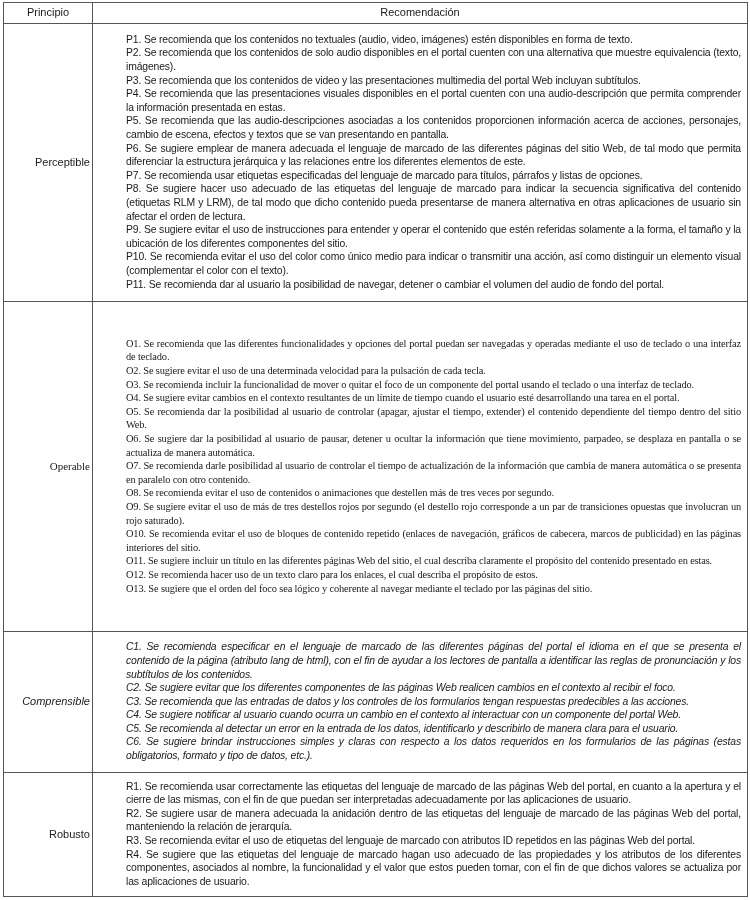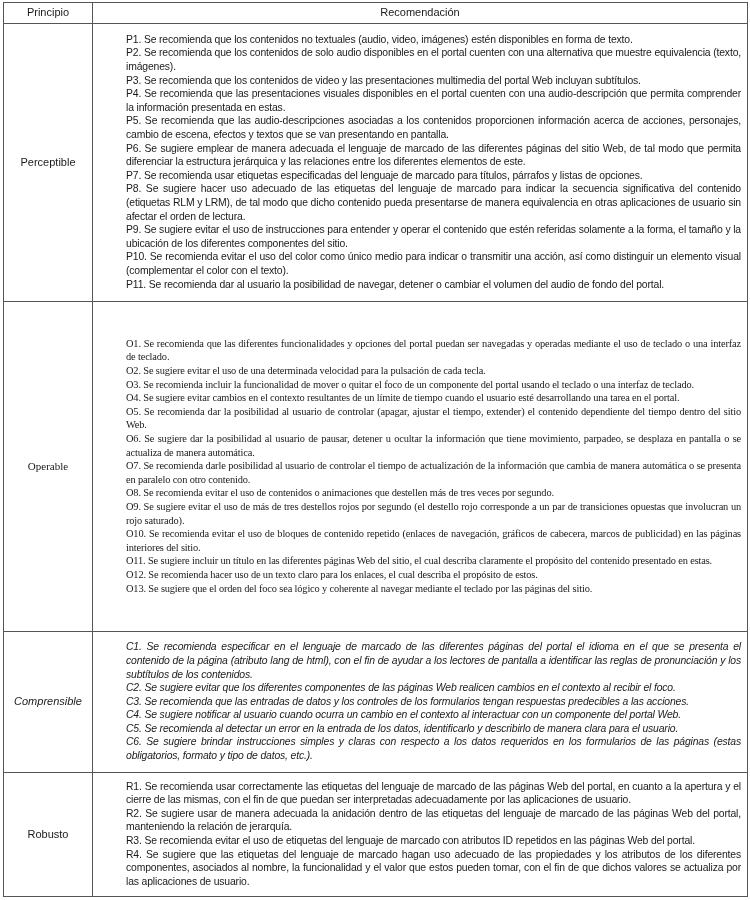--- a/index.html
+++ b/index.html
@@ -32,21 +32,21 @@
     table.rec-table th {
       font-weight: normal;
       height: 20px;
       text-align: center;
       font-size: 11px;
       padding: 0;
     }
     col.c-principle { width: 89px; }
     col.c-rec { width: 655px; }
     td.principle {
-      text-align: center;
+      text-align: right;
       font-size: 11px;
       padding: 0 2px;
     }
     td.recs {
       padding: 5px 6px 6px 5px;
       text-align: justify;
       vertical-align: middle;
     }
     .rec-item {
       margin: 0;
@@ -78,21 +78,21 @@
     <tr class="row-perceptible">
       <td class="principle">Perceptible</td>
       <td class="recs">
         <p class="rec-item">P1. Se recomienda que los contenidos no textuales (audio, video, imágenes) estén disponibles en forma de texto.</p>
         <p class="rec-item">P2. Se recomienda que los contenidos de solo audio disponibles en el portal cuenten con una alternativa que muestre equivalencia (texto, imágenes).</p>
         <p class="rec-item">P3. Se recomienda que los contenidos de video y las presentaciones multimedia del portal Web incluyan subtítulos.</p>
         <p class="rec-item">P4. Se recomienda que las presentaciones visuales disponibles en el portal cuenten con una audio-descripción que permita comprender la información presentada en estas.</p>
         <p class="rec-item">P5. Se recomienda que las audio-descripciones asociadas a los contenidos proporcionen información acerca de acciones, personajes, cambio de escena, efectos y textos que se van presentando en pantalla.</p>
         <p class="rec-item">P6. Se sugiere emplear de manera adecuada el lenguaje de marcado de las diferentes páginas del sitio Web, de tal modo que permita diferenciar la estructura jerárquica y las relaciones entre los diferentes elementos de este.</p>
         <p class="rec-item">P7. Se recomienda usar etiquetas especificadas del lenguaje de marcado para títulos, párrafos y listas de opciones.</p>
-        <p class="rec-item">P8. Se sugiere hacer uso adecuado de las etiquetas del lenguaje de marcado para indicar la secuencia significativa del contenido (etiquetas RLM y LRM), de tal modo que dicho contenido pueda presentarse de manera equivalencia en otras aplicaciones de usuario sin afectar el orden de lectura.</p>
+        <p class="rec-item">P8. Se sugiere hacer uso adecuado de las etiquetas del lenguaje de marcado para indicar la secuencia significativa del contenido (etiquetas RLM y LRM), de tal modo que dicho contenido pueda presentarse de manera alternativa en otras aplicaciones de usuario sin afectar el orden de lectura.</p>
         <p class="rec-item">P9. Se sugiere evitar el uso de instrucciones para entender y operar el contenido que estén referidas solamente a la forma, el tamaño y la ubicación de los diferentes componentes del sitio.</p>
         <p class="rec-item">P10. Se recomienda evitar el uso del color como único medio para indicar o transmitir una acción, así como distinguir un elemento visual (complementar el color con el texto).</p>
         <p class="rec-item">P11. Se recomienda dar al usuario la posibilidad de navegar, detener o cambiar el volumen del audio de fondo del portal.</p>
       </td>
     </tr>
 
     <tr class="row-operable">
       <td class="principle">Operable</td>
       <td class="recs">
         <p class="rec-item">O1. Se recomienda que las diferentes funcionalidades y opciones del portal puedan ser navegadas y operadas mediante el uso de teclado o una interfaz de teclado.</p>

